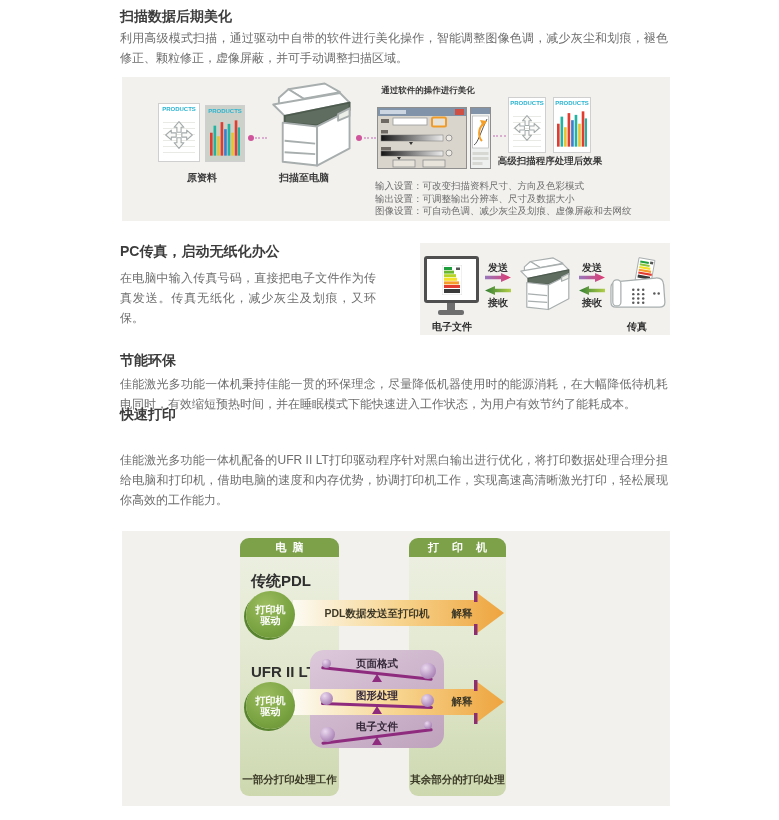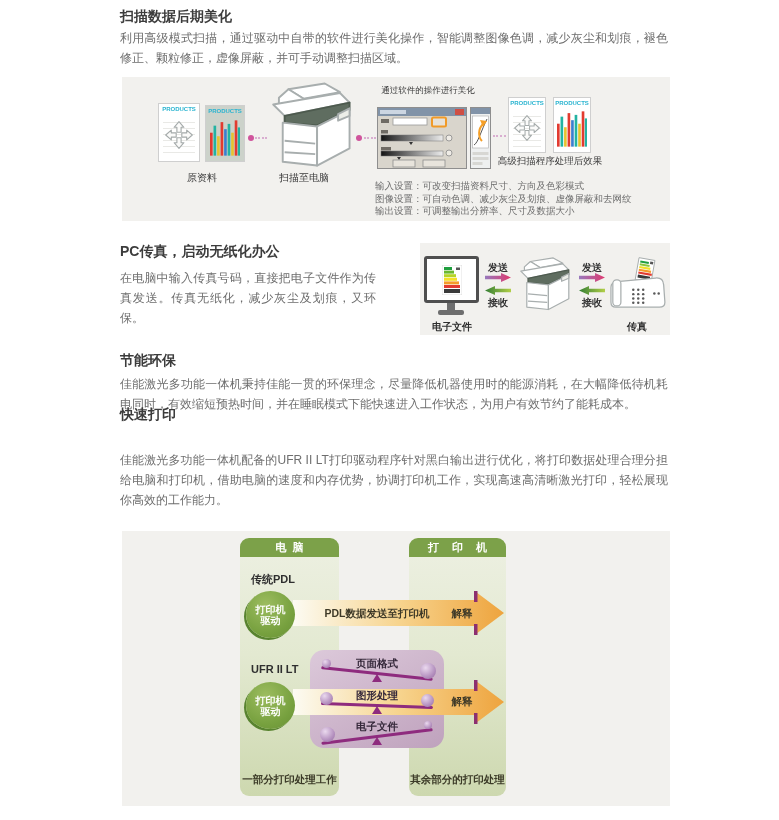--- a/index.html
+++ b/index.html
@@ -1,39 +1,39 @@
 <!DOCTYPE html>
 <html><head>
 <meta charset="utf-8">
 <style>
   html,body{margin:0;padding:0;background:#fff;}
   .page{position:relative;width:779px;height:820px;background:#fff;overflow:hidden;
         font-family:"Liberation Sans","DejaVu Sans",sans-serif;}
   .h{position:absolute;margin:0;font-size:14px;font-weight:bold;color:#3c3c3c;white-space:nowrap;}
   .p{position:absolute;margin:0;font-size:12px;color:#6e6e6e;line-height:20px;text-align:justify;}
   .panel{position:absolute;background:#f2f1ee;}
-  .lbl{position:absolute;font-weight:normal;color:#3a3a3a;text-align:center;white-space:nowrap;}
+  .lbl{position:absolute;font-weight:bold;color:#3a3a3a;text-align:center;white-space:nowrap;}
   .doc{position:absolute;background:#fff;border:1px solid #cfcfcf;box-sizing:border-box;}
   .doc .ptxt{display:block;text-align:center;font-size:6px;font-weight:bold;color:#2ab4d0;margin-top:2px;letter-spacing:0;}
   .doc-lines{position:absolute;left:4px;right:4px;top:13px;bottom:4px;
              background:repeating-linear-gradient(180deg,transparent 0 5px,#e9e9e6 5px 6px);}
   .doc svg.center{position:absolute;left:50%;top:55%;transform:translate(-50%,-50%);}
   .doc svg.bars{position:absolute;left:50%;bottom:3px;transform:translateX(-50%);}
   .dash{position:absolute;height:0;border-top:2px dotted #d9aed0;}
   .pdot{position:absolute;width:6px;height:6px;border-radius:50%;background:#d0549c;}
   .monitor{position:absolute;border:3px solid #4f4f4f;border-radius:3px;background:#fff;
            display:flex;align-items:center;justify-content:center;}
   .mneck,.mbase{position:absolute;background:#6e6e6e;}
   .faxlbl{position:absolute;font-size:10px;font-weight:bold;color:#2e2e2e;text-align:center;white-space:nowrap;}
   .sr{position:absolute;font-size:10px;font-weight:bold;color:#333;text-align:center;}
   .col{position:absolute;top:7px;height:258px;border-radius:9px;
        background:linear-gradient(180deg,#edf0e2 0%,#e3e9d1 45%,#cdd8af 100%);}
   .colhead{height:19px;background:#7ca149;border-radius:9px 9px 0 0;color:#fff;font-weight:bold;
            font-size:11px;line-height:19px;text-align:center;}
-  .collbl{position:absolute;font-size:11px;font-weight:bold;color:#2f2f2f;white-space:nowrap;}
+  .collbl{position:absolute;font-size:15px;font-weight:bold;color:#2f2f2f;white-space:nowrap;}
   .circle{position:absolute;width:49px;height:47px;border-radius:50%;z-index:4;
           background:radial-gradient(circle at 40% 30%,#9dbd60,#76a03e 65%,#688f37);
           box-shadow:-2px 2px 0 #58832f;color:#fff;font-weight:bold;font-size:10px;line-height:11px;
           display:flex;flex-direction:column;align-items:center;justify-content:center;text-align:center;}
   .oarrow{position:absolute;z-index:2;}
   .atext{position:absolute;z-index:3;font-size:10.5px;font-weight:bold;color:#3f3a28;text-align:center;white-space:nowrap;}
   .pbox{position:absolute;left:188px;top:119px;width:134px;height:98px;border-radius:14px;z-index:1;
         background:linear-gradient(150deg,#dcc9da,#bfa2bd);}
   .scale{position:absolute;left:196px;width:118px;height:30px;z-index:3;}
   .scale .slbl{position:absolute;top:0;width:100%;text-align:center;font-size:10.5px;font-weight:bold;color:#35283a;white-space:nowrap;}
@@ -184,22 +184,22 @@
           <rect x="20" y="4" width="3" height="36" fill="#23b3a2"></rect>
         <rect x="24" y="14" width="3" height="26" fill="#e7c32f"></rect>
           <rect x="28" y="0" width="3" height="40" fill="#e23b30"></rect>
         <rect x="31.5" y="8" width="2.5" height="32" fill="#23b3a2"></rect>
       </svg>
     </div>
     <div class="lbl" style="left:368px;top:78px;width:120px;font-size:9.5px">高级扫描程序处理后效果</div>
 
     <div style="position:absolute;left:253px;top:103px;font-size:9.5px;line-height:12.5px;color:#6c6c6c">
       <div>输入设置：可改变扫描资料尺寸、方向及色彩模式</div>
+      <div>输出设置：可调整输出分辨率、尺寸及数据大小</div>
       <div>图像设置：可自动色调、减少灰尘及划痕、虚像屏蔽和去网纹</div>
-      <div>输出设置：可调整输出分辨率、尺寸及数据大小</div>
     </div>
   </div>
 
   <h3 class="h" style="left:120px;top:243px">PC传真，启动无纸化办公</h3>
   <p class="p" style="left:120px;top:268px;width:256px">在电脑中输入传真号码，直接把电子文件作为传真发送。传真无纸化，减少灰尘及划痕，又环保。</p>
 
   <div class="panel" style="left:420px;top:243px;width:250px;height:92px">
 
     <div class="monitor" style="left:4px;top:13px;width:49px;height:41px">
       <svg width="20" height="30" viewBox="0 0 20 30">

